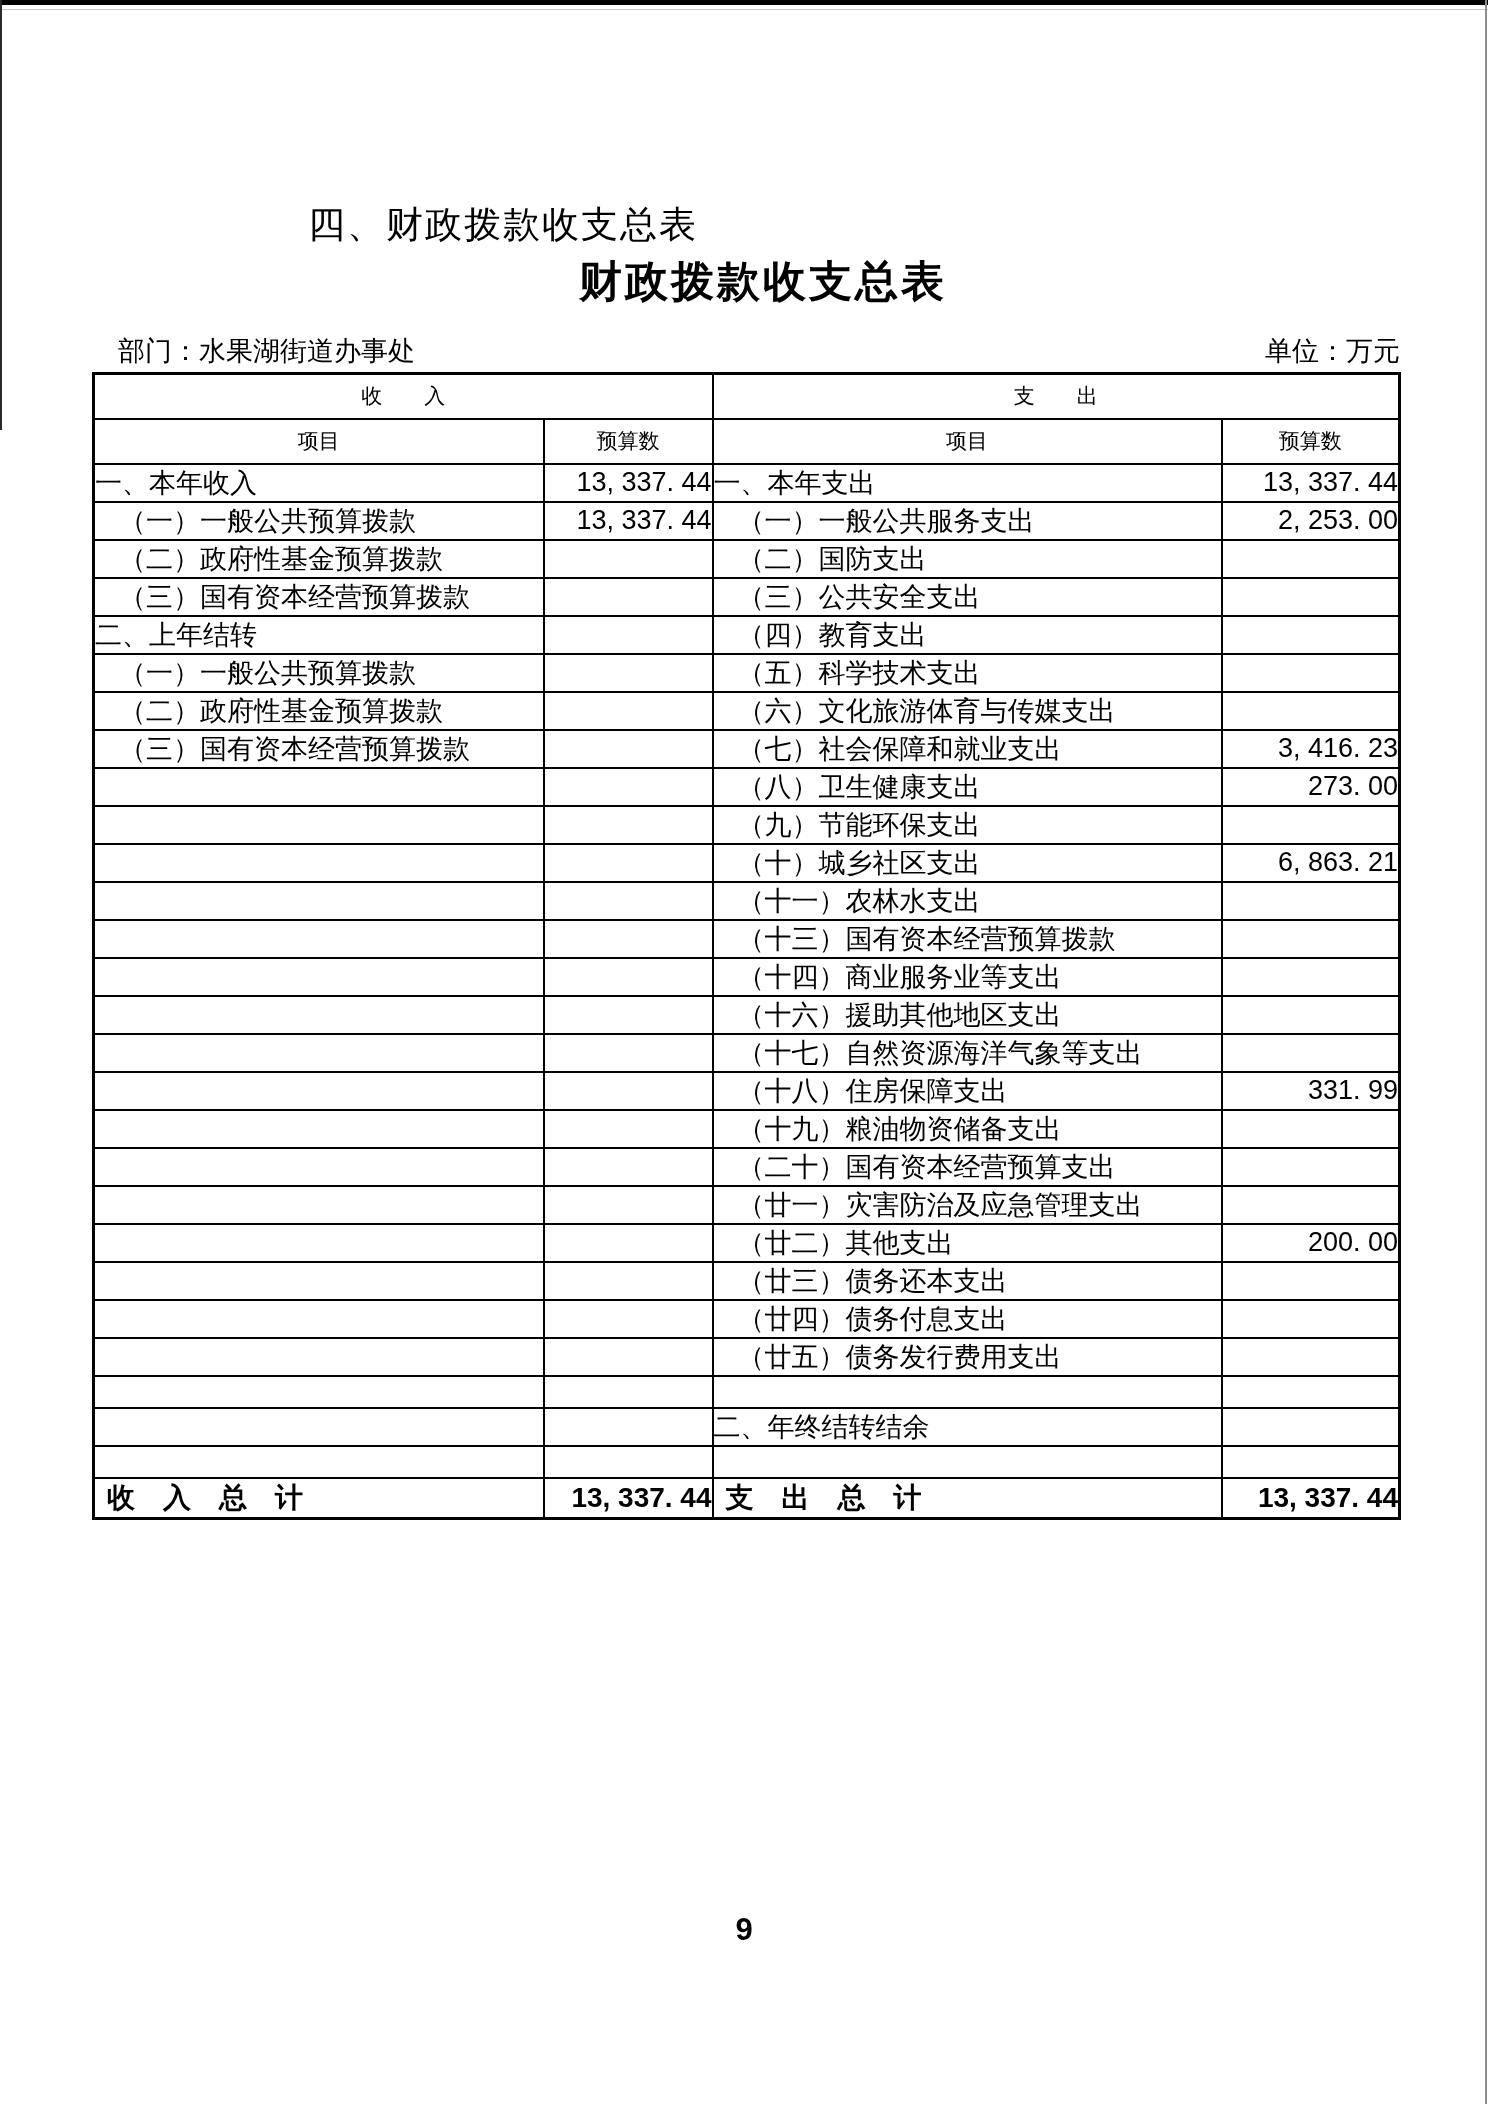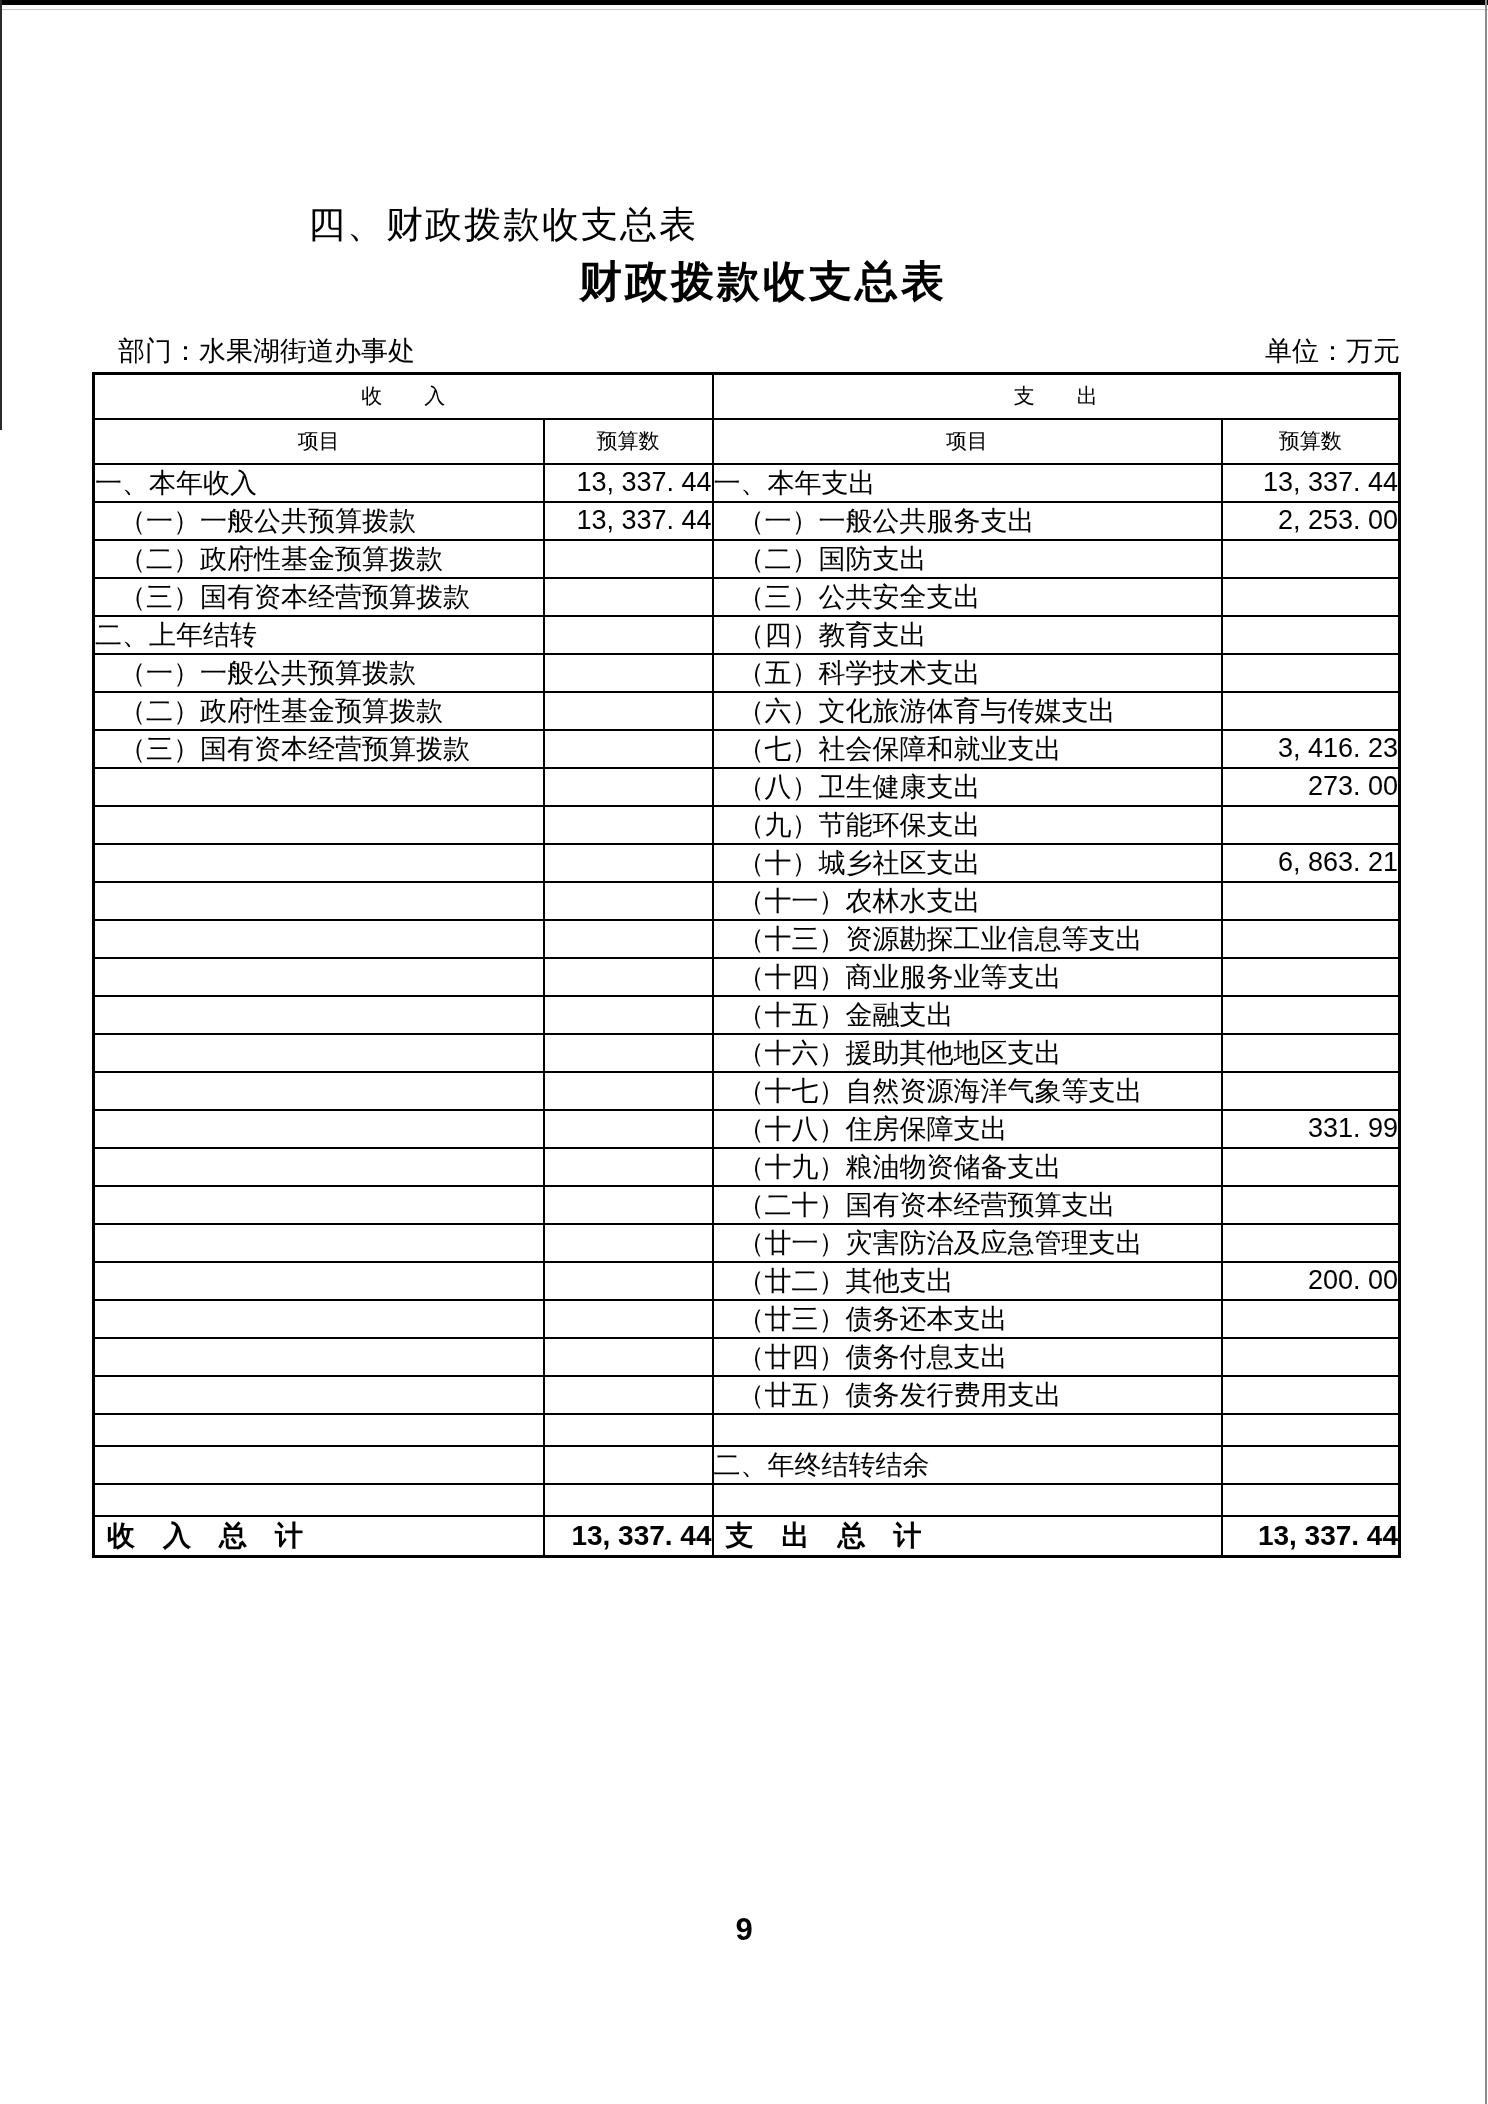--- a/index.html
+++ b/index.html
@@ -164,33 +164,27 @@
       </tr>
       <tr class="body-row">
         <td class="item"></td>
         <td class="value"></td>
         <td class="item sub">（十一）农林水支出</td>
         <td class="value"></td>
       </tr>
       <tr class="body-row">
         <td class="item"></td>
         <td class="value"></td>
-        <td class="item sub">（十三）资源勘探工业信息等支出</td>
+        <td class="item sub">（十三）国有资本经营预算拨款</td>
         <td class="value"></td>
       </tr>
       <tr class="body-row">
         <td class="item"></td>
         <td class="value"></td>
         <td class="item sub">（十四）商业服务业等支出</td>
-        <td class="value"></td>
-      </tr>
-      <tr class="body-row">
-        <td class="item"></td>
-        <td class="value"></td>
-        <td class="item sub">（十五）金融支出</td>
         <td class="value"></td>
       </tr>
       <tr class="body-row">
         <td class="item"></td>
         <td class="value"></td>
         <td class="item sub">（十六）援助其他地区支出</td>
         <td class="value"></td>
       </tr>
       <tr class="body-row">
         <td class="item"></td>

